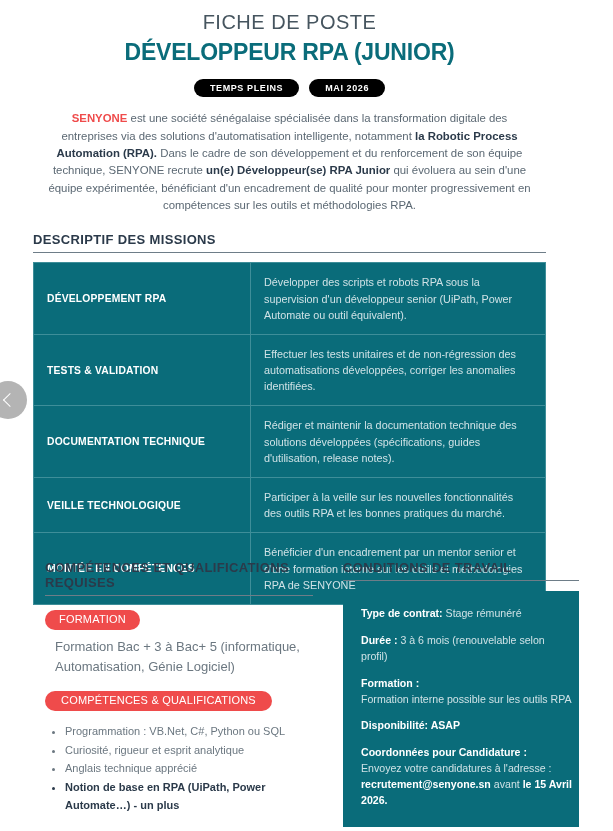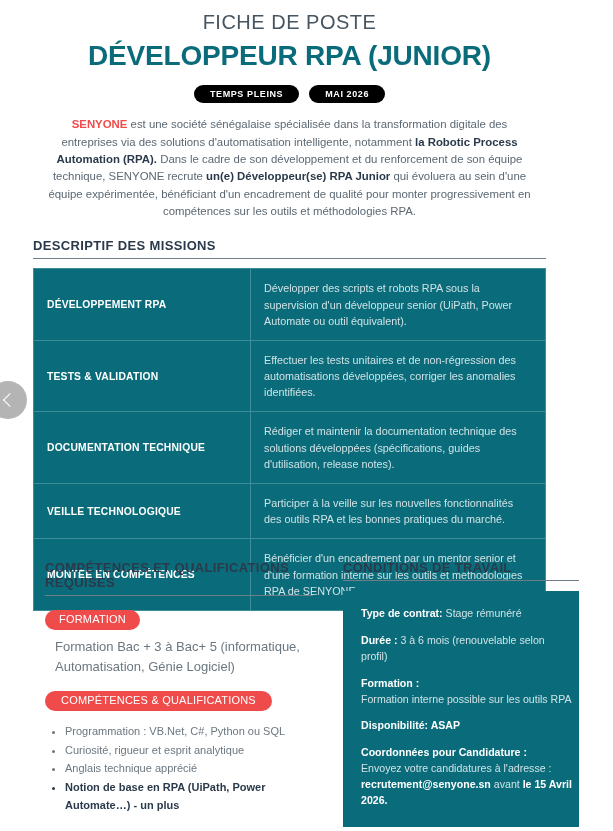--- a/index.html
+++ b/index.html
@@ -28,21 +28,21 @@
     text-align: center;
     font-size: 20px;
     letter-spacing: 0.5px;
     color: #46555f;
     font-weight: 400;
     margin: 10px 0 0 0;
     line-height: 1.25;
   }
   .headline {
     text-align: center;
-    font-size: 28px;
+    font-size: 23px;
     font-weight: 700;
     color: #0a6c7a;
     letter-spacing: -0.2px;
     margin: 4px 0 0 0;
     line-height: 1.2;
   }
 
   .pills {
     display: flex;
     justify-content: center;

